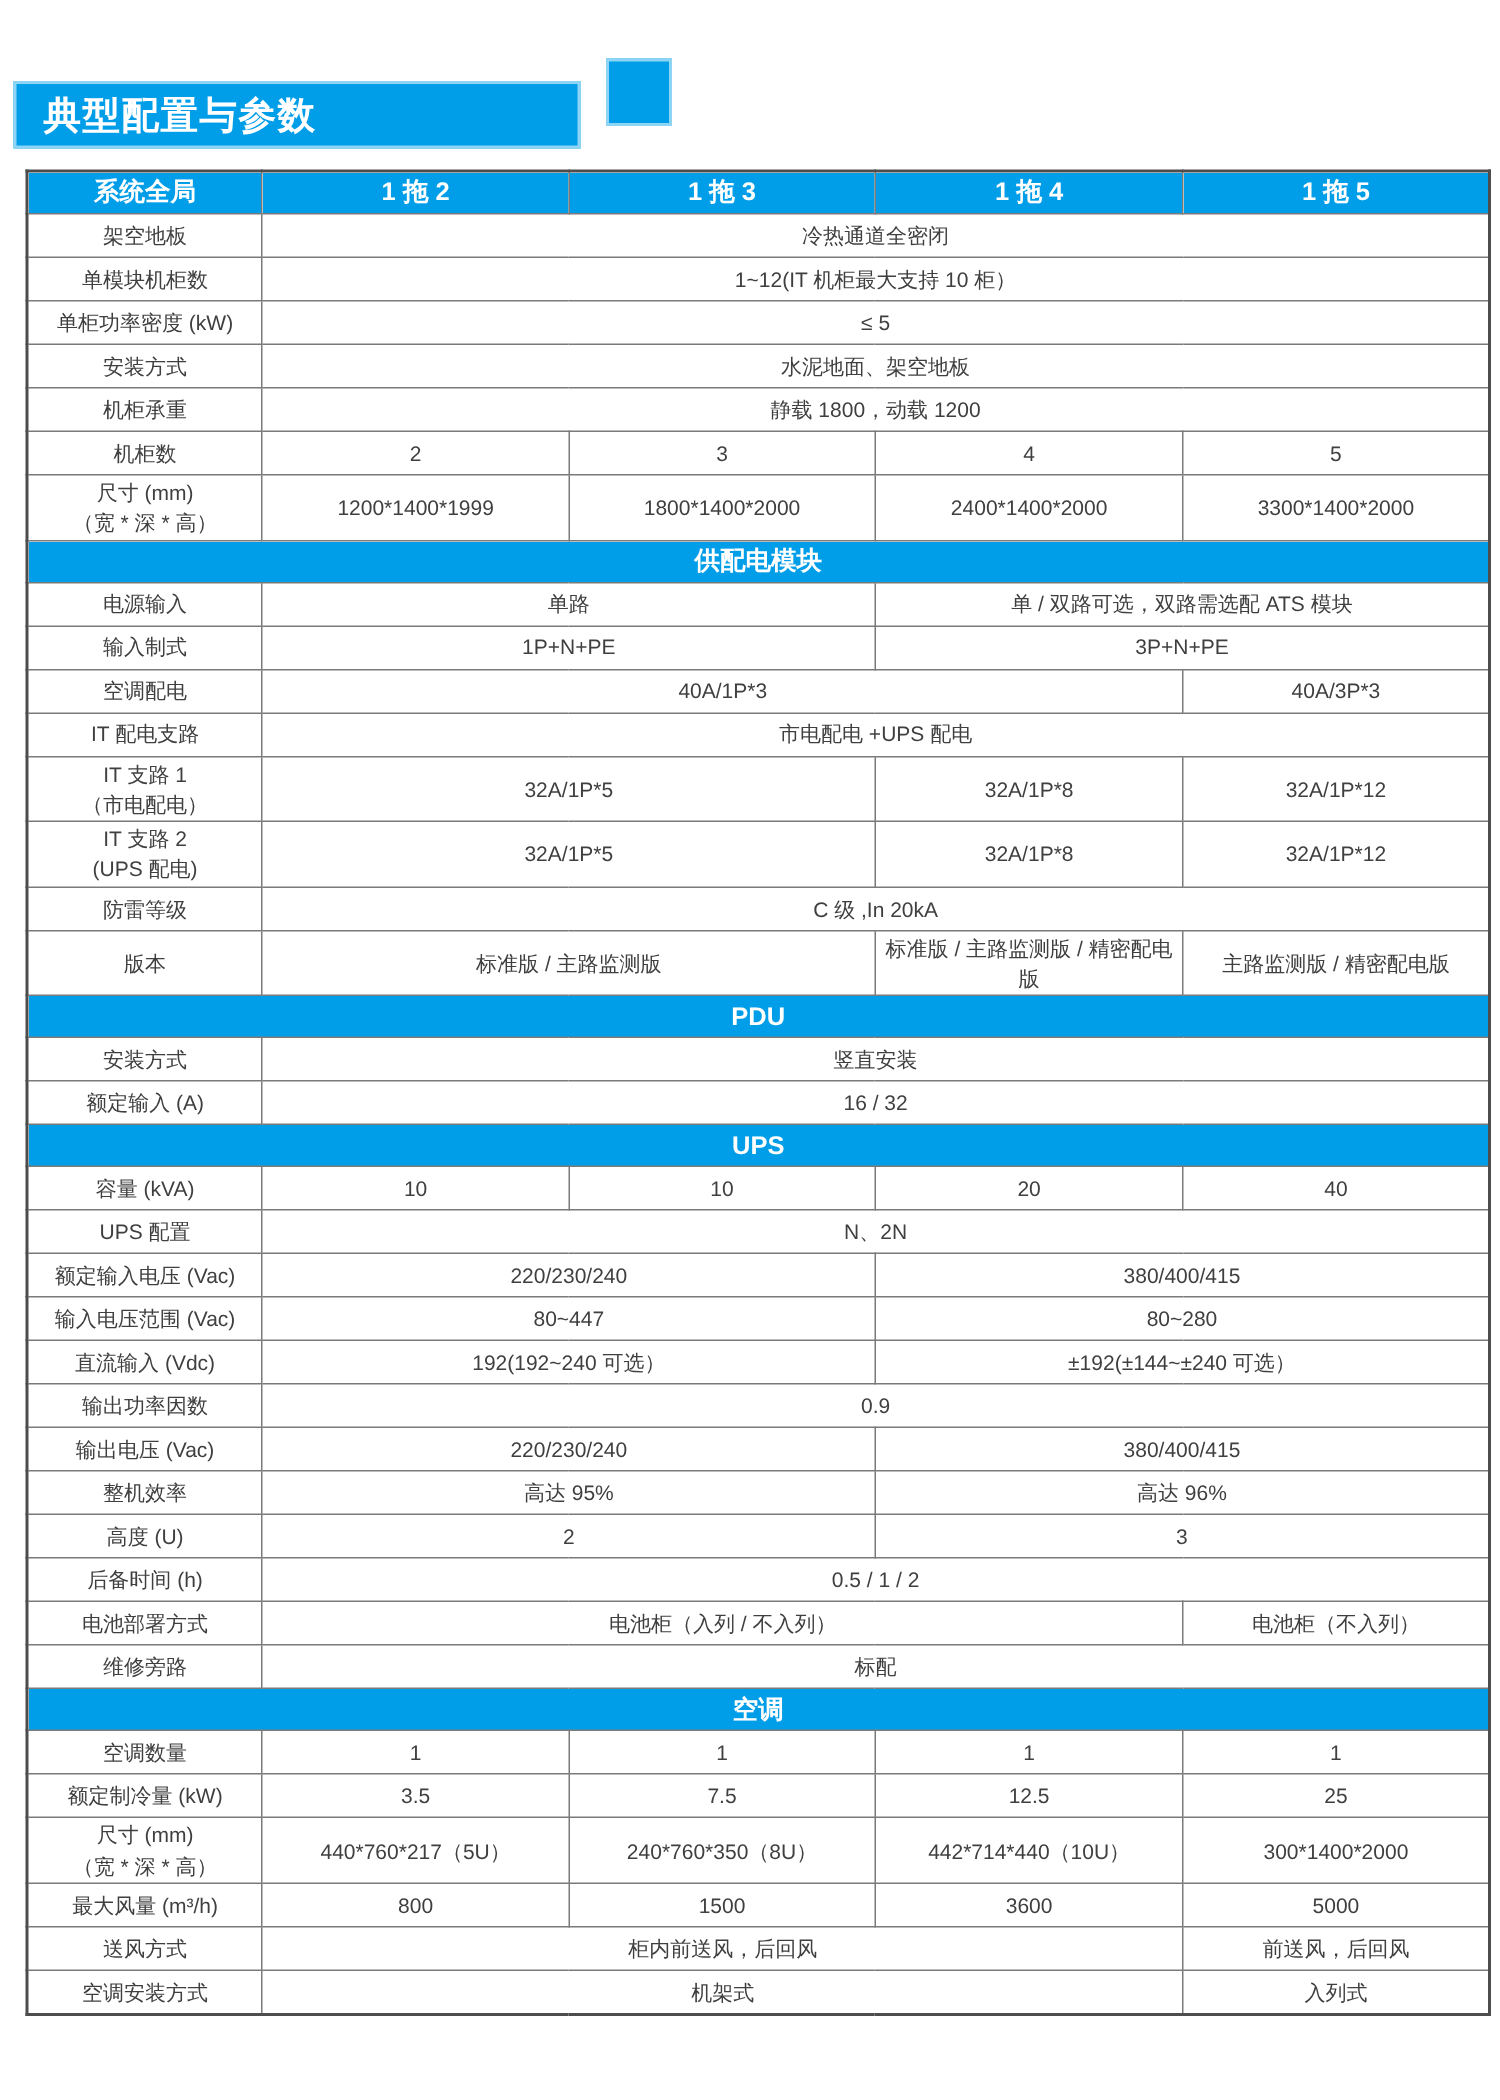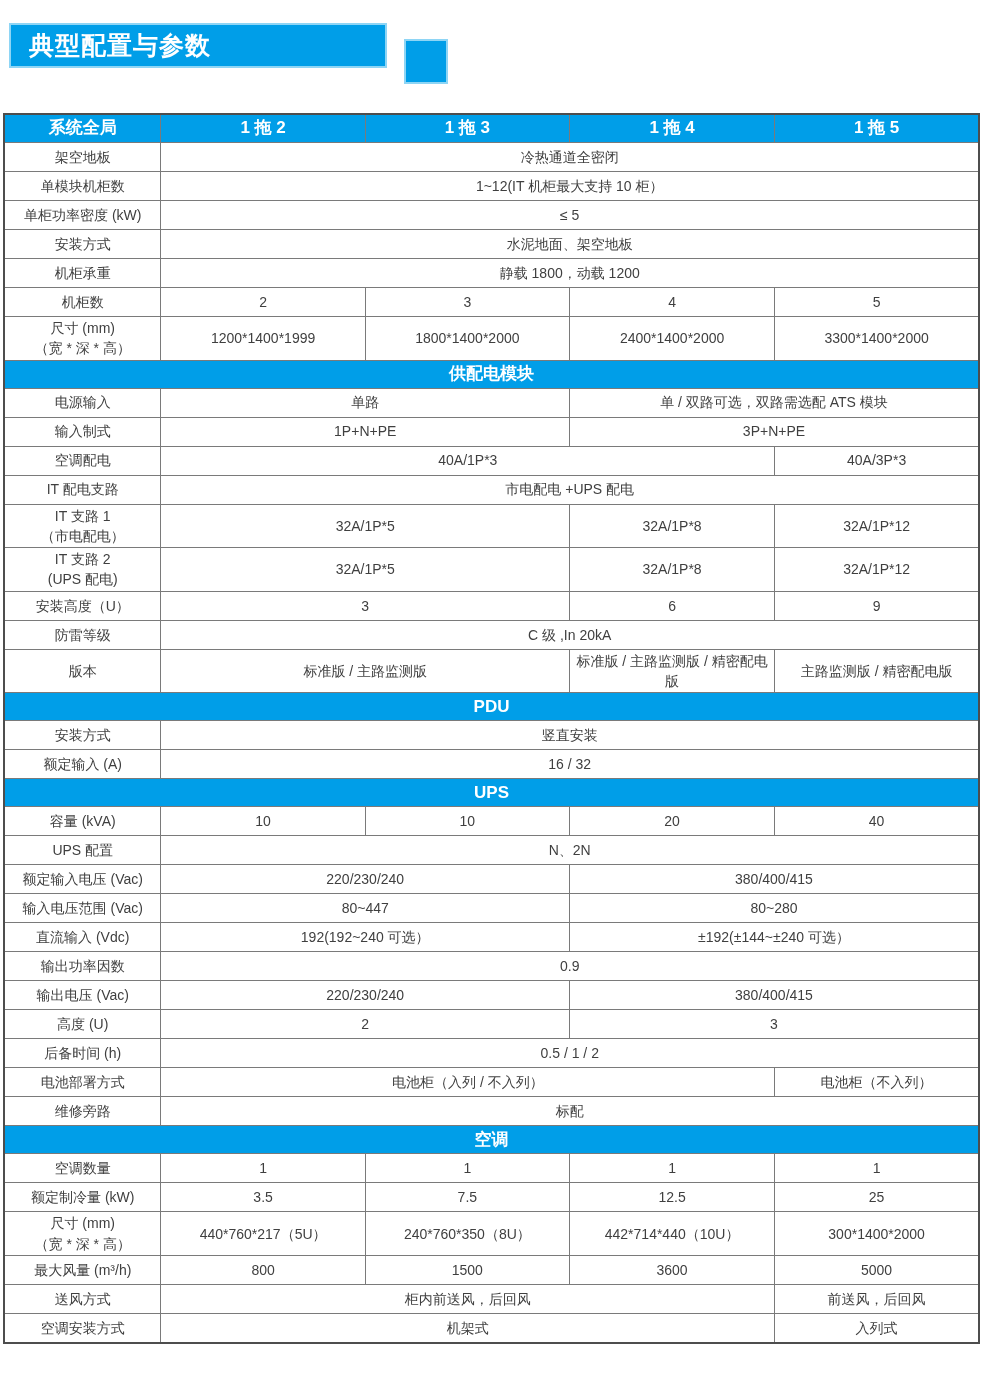--- a/index.html
+++ b/index.html
@@ -10,21 +10,21 @@
   body {
     width: 1000px;
     height: 1400px;
     position: relative;
     font-family: "Liberation Sans", "DejaVu Sans", sans-serif;
     color: #3f3f3f;
   }
   .title-bar {
     position: absolute;
     left: 9px;
-    top: 23px;
+    top: 54px;
     width: 378px;
     height: 45px;
     background: #009EE8;
     border: 2px solid #8ED5F5;
     box-sizing: border-box;
     display: flex;
     align-items: center;
     padding-left: 18px;
   }
   .title-text {
@@ -38,21 +38,21 @@
     left: 404px;
     top: 39px;
     width: 44px;
     height: 45px;
     background: #009EE8;
     border: 2px solid #8ED5F5;
     box-sizing: border-box;
   }
   table.spec-table {
     position: absolute;
-    left: 3px;
+    left: 17px;
     top: 113px;
     width: 977px;
     border-collapse: collapse;
     table-layout: fixed;
     font-size: 14px;
     border: 2px solid #4D4D4D;
   }
   .spec-table td {
     border: 1px solid #7A7A7A;
     text-align: center;
@@ -165,26 +165,20 @@
         <td colspan="1">32A/1P*12</td>
       </tr>
       <tr>
         <td class="lbl">IT 支路 2
 (UPS 配电)</td>
         <td colspan="2">32A/1P*5</td>
         <td colspan="1">32A/1P*8</td>
         <td colspan="1">32A/1P*12</td>
       </tr>
       <tr>
-        <td class="lbl">安装高度（U）</td>
-        <td colspan="2">3</td>
-        <td colspan="1">6</td>
-        <td colspan="1">9</td>
-      </tr>
-      <tr>
         <td class="lbl">防雷等级</td>
         <td colspan="4">C 级 ,In 20kA</td>
       </tr>
       <tr>
         <td class="lbl">版本</td>
         <td colspan="2">标准版 / 主路监测版</td>
         <td colspan="1">标准版 / 主路监测版 / 精密配电版</td>
         <td colspan="1">主路监测版 / 精密配电版</td>
       </tr>
       <tr class="band">
@@ -228,20 +222,25 @@
         <td colspan="2">±192(±144~±240 可选）</td>
       </tr>
       <tr>
         <td class="lbl">输出功率因数</td>
         <td colspan="4">0.9</td>
       </tr>
       <tr>
         <td class="lbl">输出电压 (Vac)</td>
         <td colspan="2">220/230/240</td>
         <td colspan="2">380/400/415</td>
+      </tr>
+      <tr>
+        <td class="lbl">整机效率</td>
+        <td colspan="2">高达 95%</td>
+        <td colspan="2">高达 96%</td>
       </tr>
       <tr>
         <td class="lbl">高度 (U)</td>
         <td colspan="2">2</td>
         <td colspan="2">3</td>
       </tr>
       <tr>
         <td class="lbl">后备时间 (h)</td>
         <td colspan="4">0.5 / 1 / 2</td>
       </tr>

